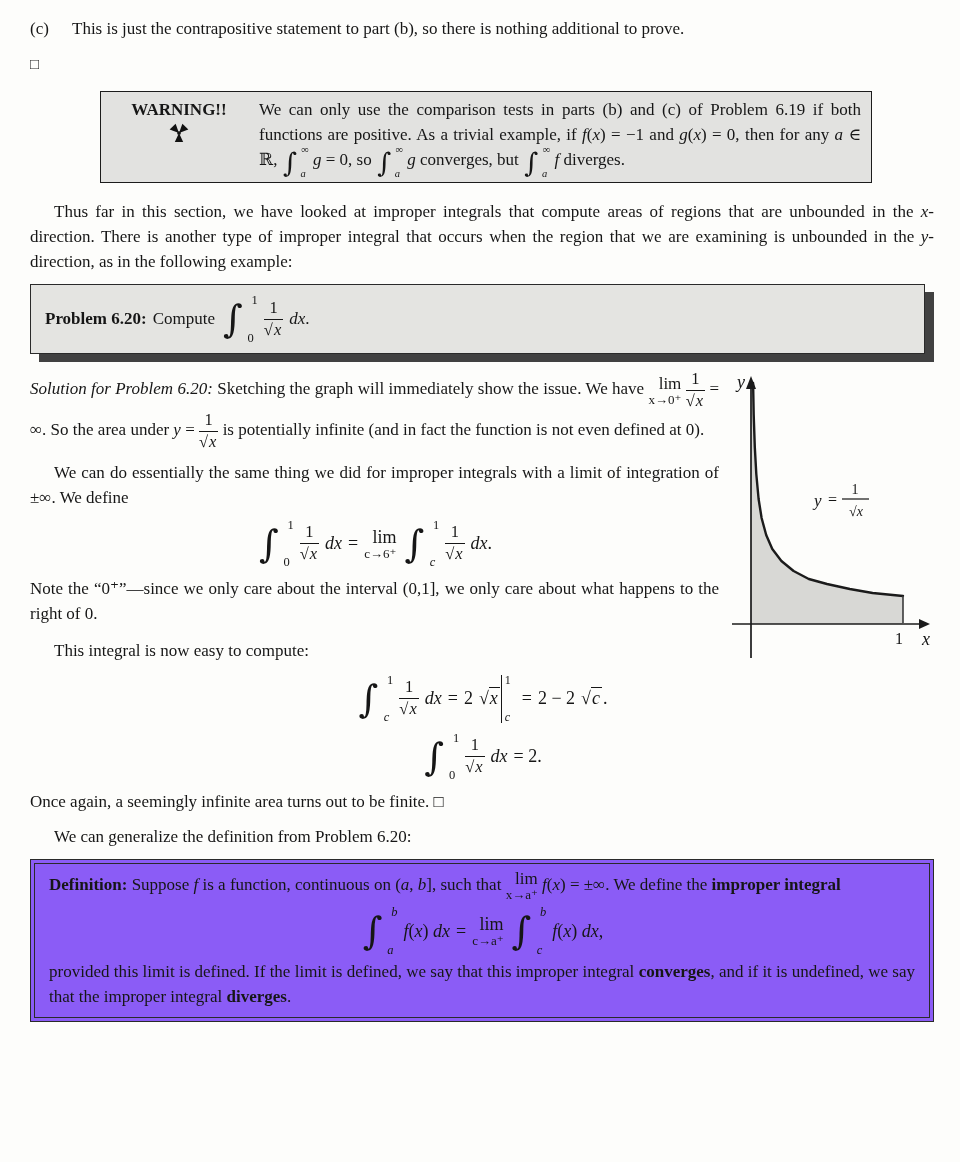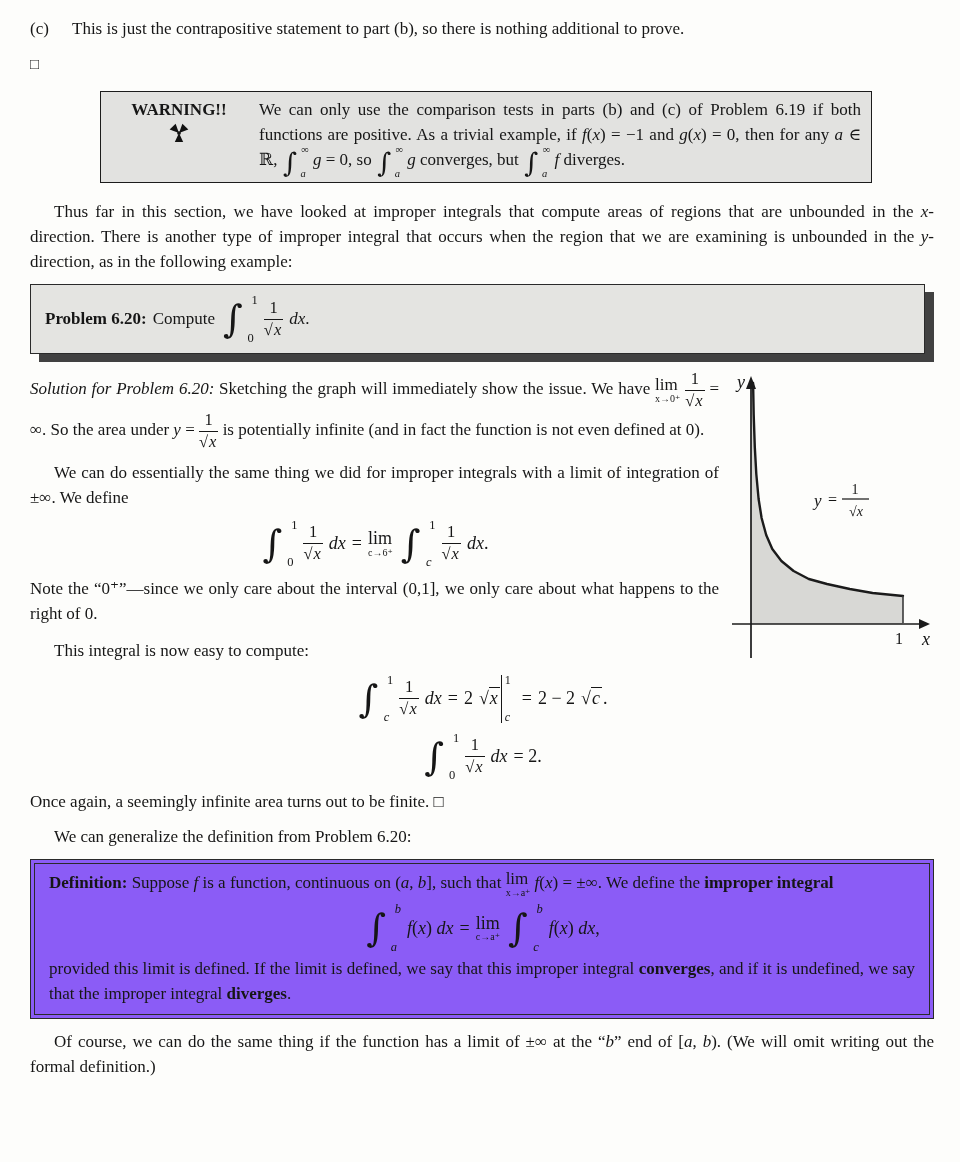--- a/index.html
+++ b/index.html
@@ -40,23 +40,23 @@
   
   .frac{display:inline-block;vertical-align:middle;text-align:center;line-height:1.15;font-size:16.5px;}
   .frac .fn{display:block;border-bottom:1.3px solid #161616;padding:0 5px 1px;}
   .frac .fd{display:block;padding-top:1px;}
   .ra{font-style:italic;border-top:1.2px solid #161616;padding:0 2px 0 1px;}
 
   
   .sq{white-space:nowrap;}
 
   
-  .limb{display:inline-block;text-align:left;vertical-align:middle;line-height:1.05;}
+  .limb{display:inline-block;text-align:right;vertical-align:middle;line-height:1.05;}
   .limb .ll{display:block;}
-  .limb .ls{display:block;font-size:10px;}
+  .limb .ls{display:block;font-size:13px;}
 
   
   .evw{position:relative;display:inline-block;width:15px;height:48px;vertical-align:middle;}
   .evw .bar{position:absolute;left:0;top:0;bottom:0;width:1.6px;background:#161616;}
   .evw .up{position:absolute;top:-2px;left:4px;font-size:12px;}
   .evw .dn{position:absolute;bottom:-2px;left:4px;font-size:12px;font-style:italic;}
 
   
   .eq{text-align:center;margin:12px 0 10px;}
   .eqrow{display:inline-flex;align-items:center;gap:6px;font-size:18px;}
@@ -226,15 +226,14 @@
               <span class="ls">c→a⁺</span>
             </span>
           <span class="dint"><span class="g">∫</span><span class="up i">b</span><span class="dn i">c</span></span>
           <span><span class="i">f</span><span>(</span><span class="i">x</span><span>) </span><span class="i">dx</span><span>,</span></span>
         </span>
       </p>
       <p class="body"><span>provided this limit is defined. If the limit is defined, we say that this improper integral </span><span class="b">converges</span><span>, and if it is undefined, we say that the improper integral </span><span class="b">diverges</span><span>.</span></p>
     </div>
   </div>
 
-  <p class="body ind closing"><span>Of course, we can do the same thing if the function has a limit of ±∞ at the “</span><span class="i">b</span><span>” end of [</span><span class="i">a</span><span>, </span><span class="i">b</span><span>). (We will omit writing out the formal definition.)</span></p>
 
 </div>
 
 </body></html>

